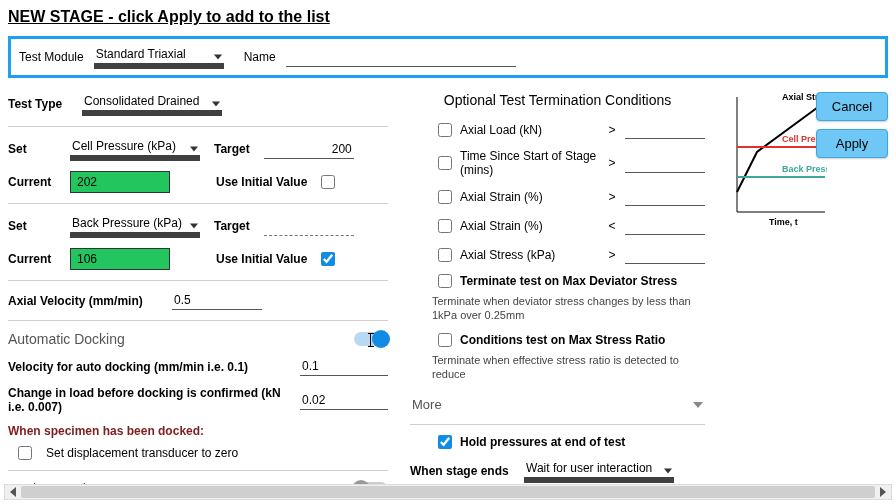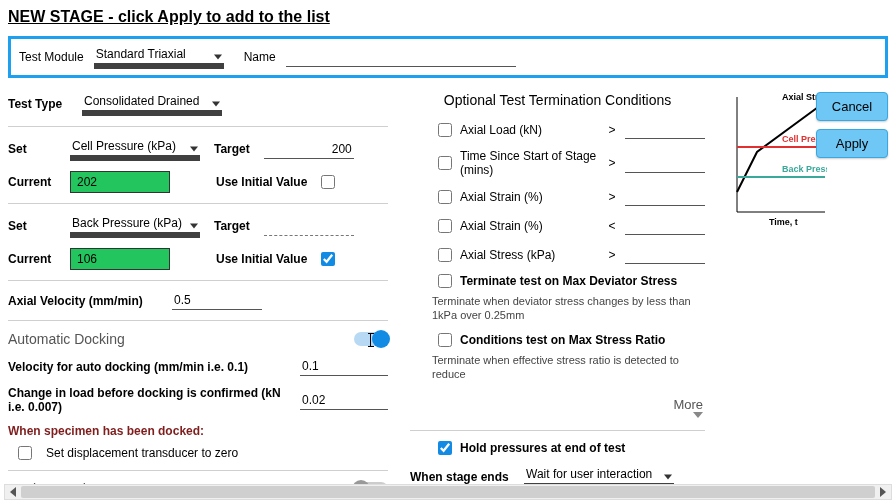--- a/index.html
+++ b/index.html
@@ -118,22 +118,22 @@
   .opt-row .txt { flex:1; }
   .opt-row .op { width:10px; text-align:center; }
   .opt-row .und-input { width:80px; }
   input[type=checkbox] {
     width:14px; height:14px;
     accent-color:#128be4;
   }
   .sub { font-size:11px; color:#444; margin: -4px 0 10px 22px; line-height:1.3; }
   .more {
     display:flex; justify-content:space-between;
-    align-items:flex-end; padding:6px 2px;
-    color:#555; font-size:13px;flex-direction:column;
+    align-items:center; padding:6px 2px;
+    color:#555; font-size:13px;
   }
   .chev {
     border-left:5px solid transparent;
     border-right:5px solid transparent;
     border-top:6px solid #888;
   }
   .btns { position:absolute; top:0; right:0; display:flex; flex-direction:column; gap:8px; }
   .btn {
     width:72px; padding:6px 0;
     background:#6ec7f5;

